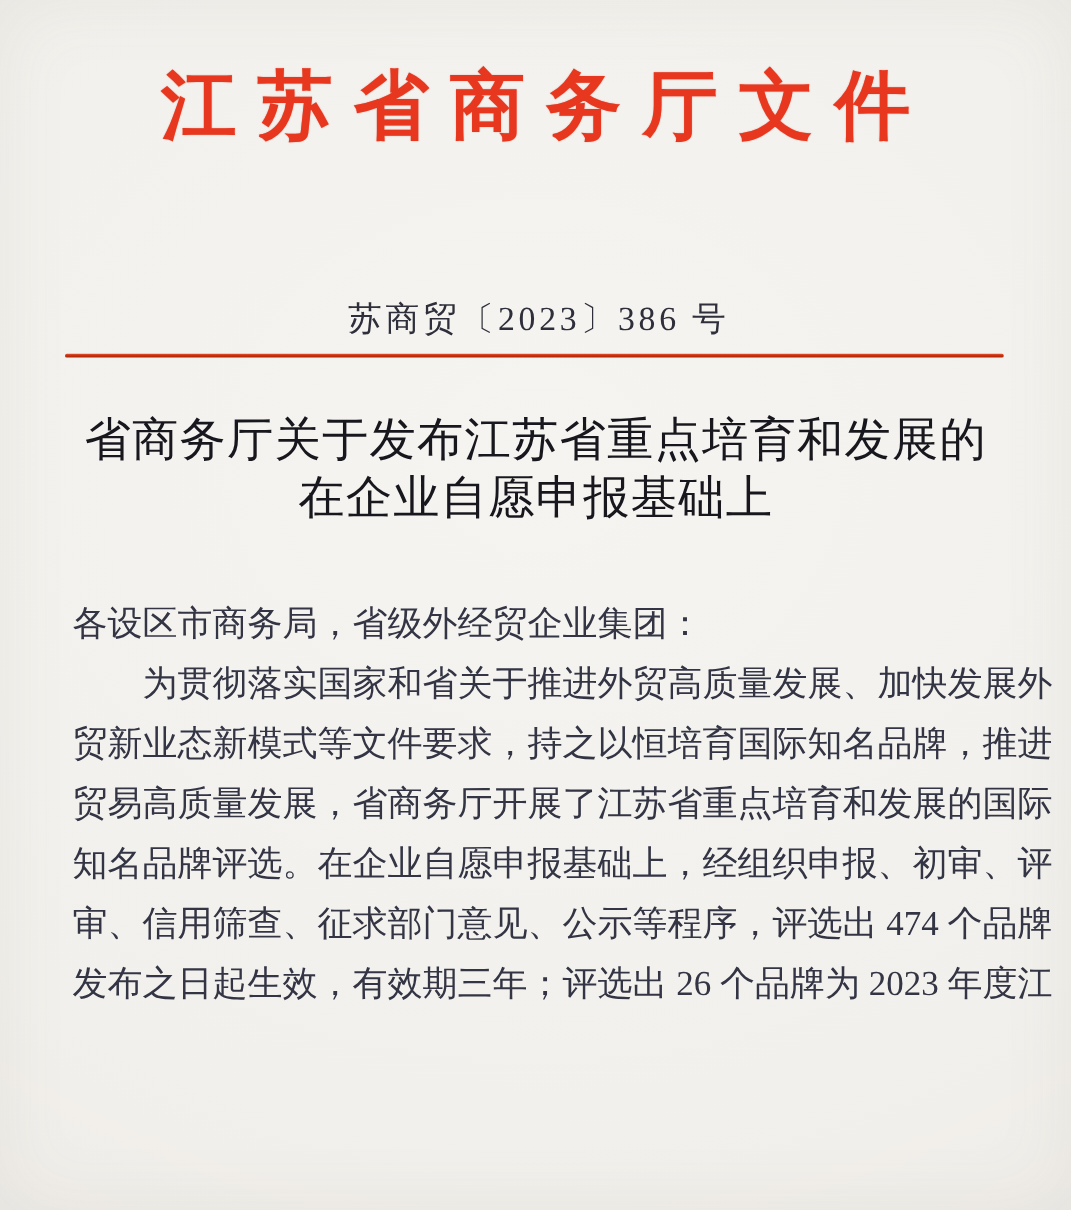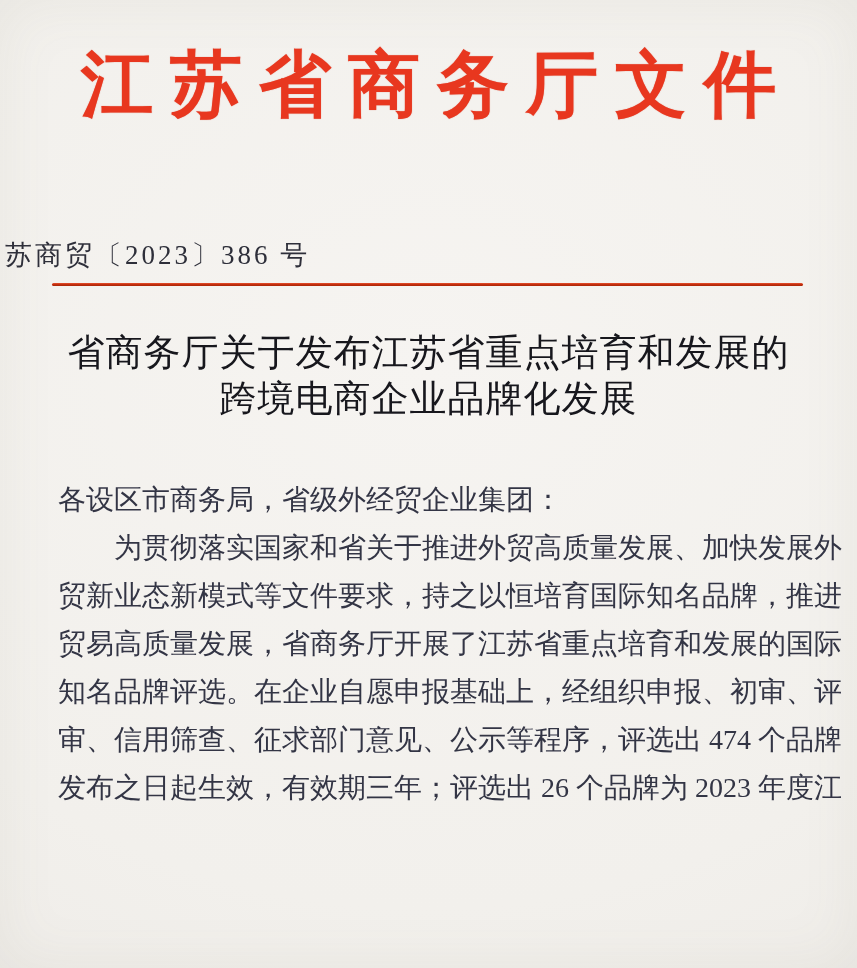--- a/index.html
+++ b/index.html
@@ -14,32 +14,32 @@
     margin: 0 auto;
     overflow: hidden;
     background:
       radial-gradient(ellipse 120% 90% at 50% 38%, #f6f4f1 0%, #f2f0ec 62%, #edeae6 100%);
     font-family: "Liberation Serif", "DejaVu Serif", serif;
     box-shadow: inset 0 0 60px rgba(120,110,95,0.08);
   }
   .red-header {
     margin-top: 34px;
     text-align: center;
-    font-size: 72px;
+    font-size: 60px;
     line-height: 102px;
     font-weight: bold;
     color: #e8371f;
     letter-spacing: 17px;
     padding-left: 17px;
     text-shadow: 0 0 1px rgba(205,35,10,0.55);
     white-space: nowrap;
   }
   .doc-number {
     margin-top: 104px;
-    text-align: left;
+    text-align: center;
     font-size: 27px;
     line-height: 30px;
     color: #2e2f3a;
     letter-spacing: 3px;
     padding-left: 5px;
   }
   .red-divider {
     height: 3px;
     margin: 13px 54px 0 52px;
     background: linear-gradient(to bottom, #e65230 0%, #c02c0c 55%, #a82708 100%);
@@ -80,21 +80,21 @@
 <div class="page">
 
   <div class="red-header">江苏省商务厅文件</div>
 
   <div class="doc-number">苏商贸〔2023〕386 号</div>
 
   <div class="red-divider"></div>
 
   <div class="notice-title">
     <div>省商务厅关于发布江苏省重点培育和发展的</div>
-    <div>跨境电商企业品牌化发展</div>
+    <div>在企业自愿申报基础上</div>
   </div>
 
   <div class="body-text">
     <div class="body-line salutation">各设区市商务局，省级外经贸企业集团：</div>
     <div class="body-line first-indent">为贯彻落实国家和省关于推进外贸高质量发展、加快发展外</div>
     <div class="body-line">贸新业态新模式等文件要求，持之以恒培育国际知名品牌，推进</div>
     <div class="body-line">贸易高质量发展，省商务厅开展了江苏省重点培育和发展的国际</div>
     <div class="body-line">知名品牌评选。在企业自愿申报基础上，经组织申报、初审、评</div>
     <div class="body-line">审、信用筛查、征求部门意见、公示等程序，评选出 474 个品牌</div>
     <div class="body-line">发布之日起生效，有效期三年；评选出 26 个品牌为 2023 年度江</div>

